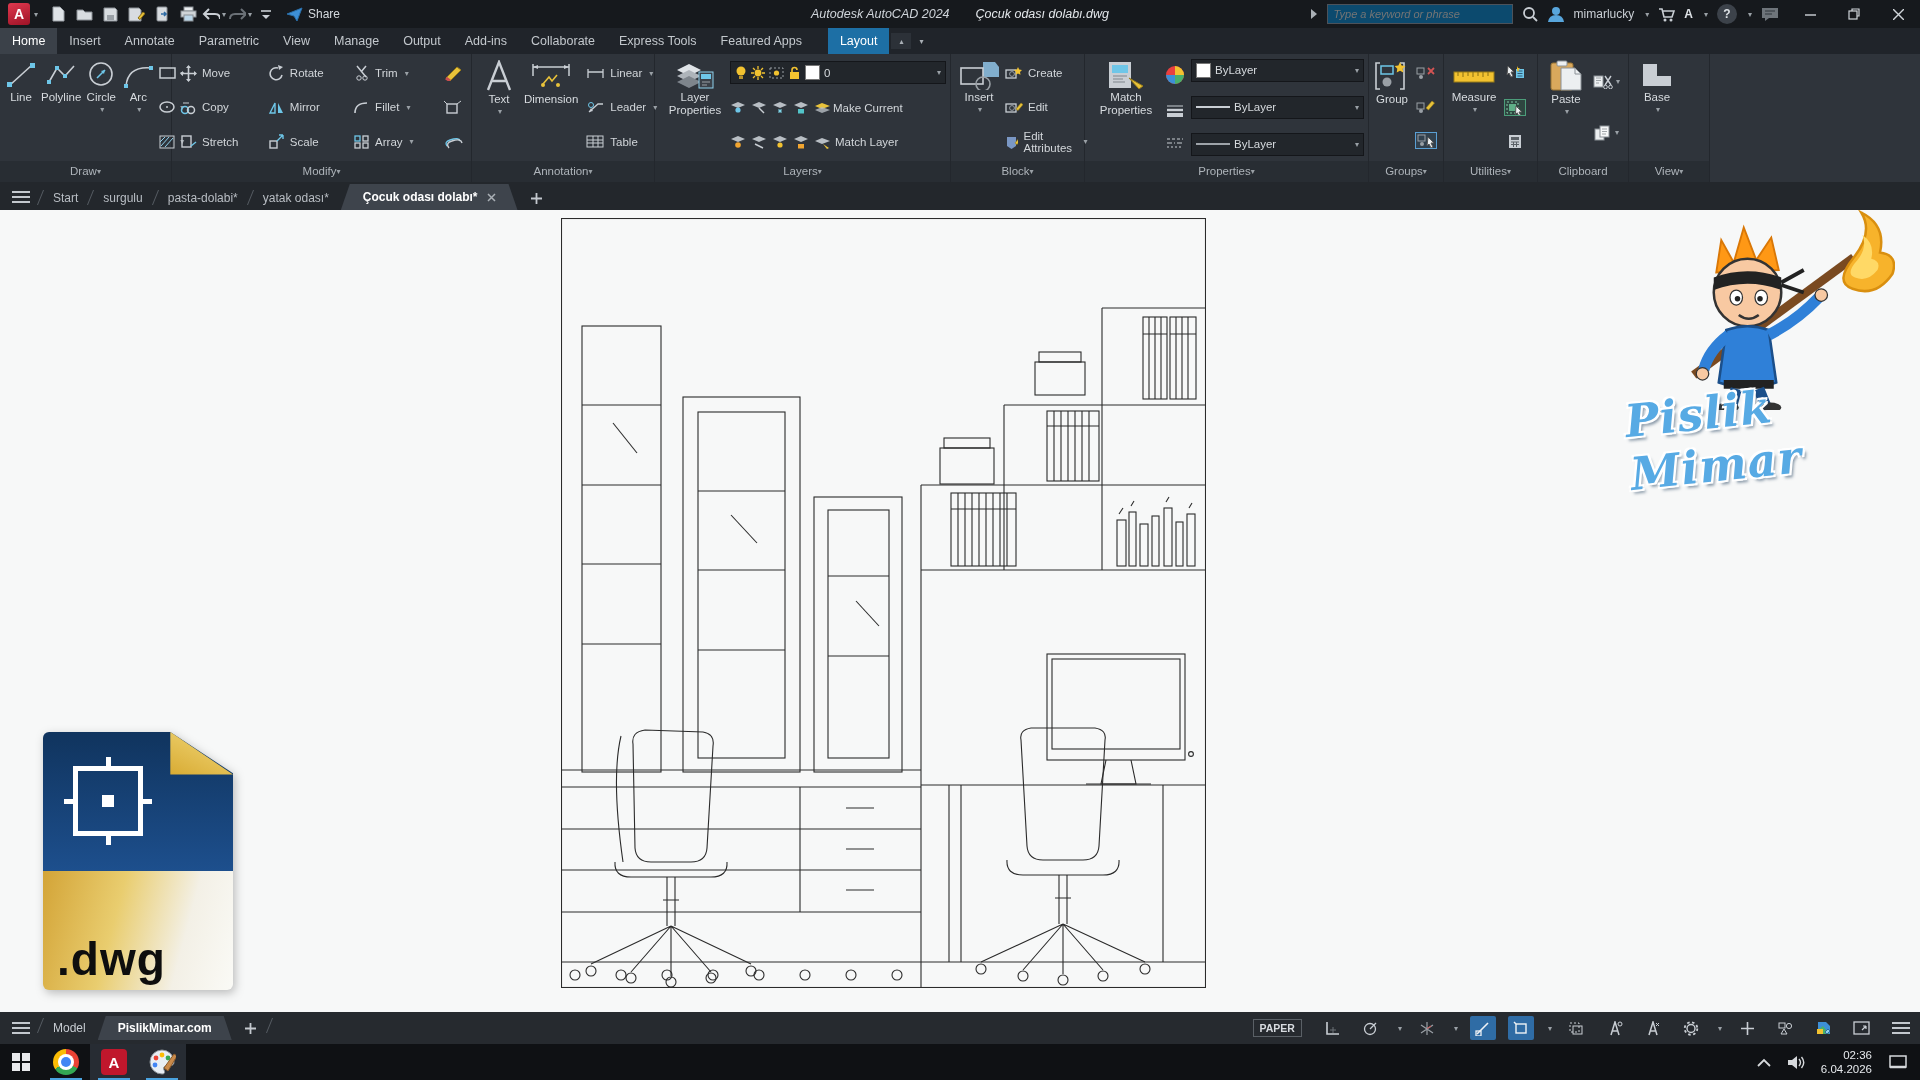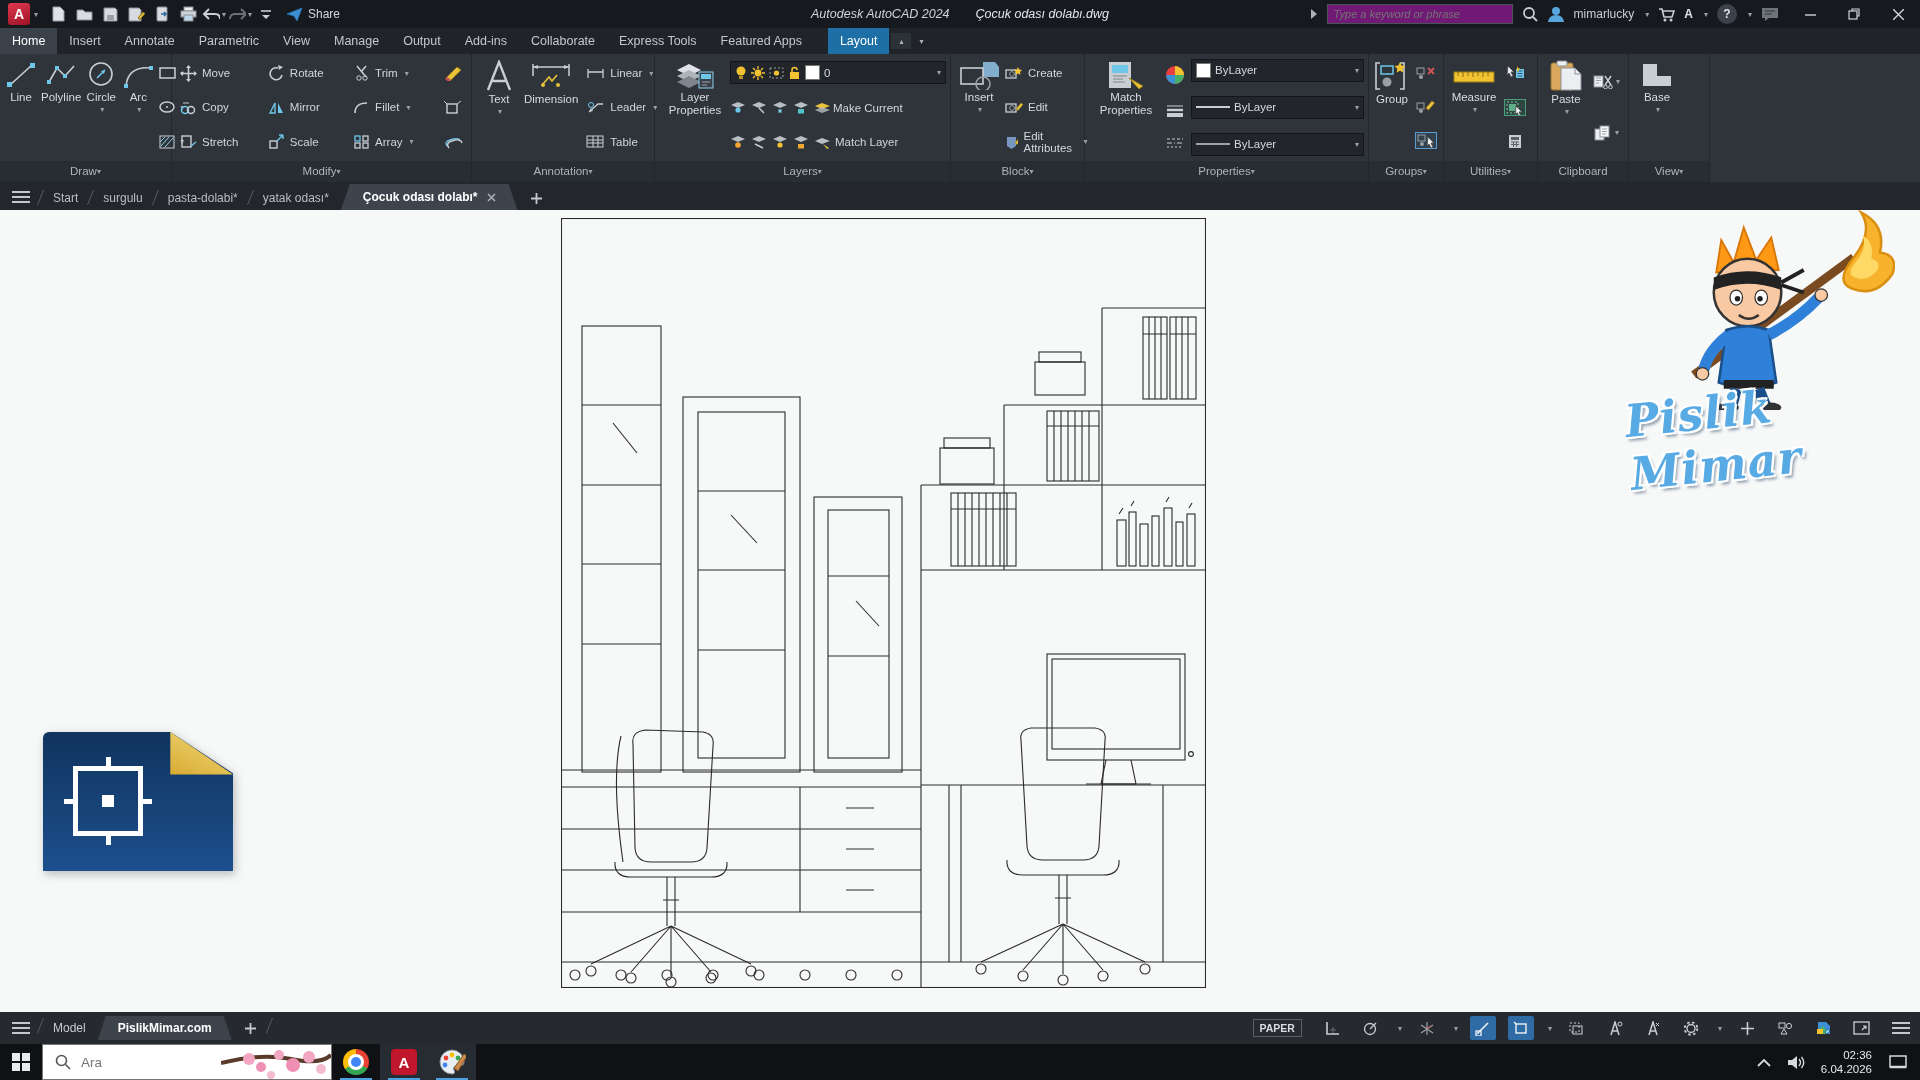--- a/index.html
+++ b/index.html
@@ -7,21 +7,21 @@
   .titlebar{height:28px;background:#16191d;display:flex;align-items:center;color:#c9ced4;font-size:12px;position:relative;}
   .alogo{width:22px;height:22px;margin:0 2px 0 8px;border-radius:3px;background:linear-gradient(160deg,#e0394f,#9e1226);
     color:#fff;font-weight:bold;font-size:14px;display:flex;align-items:center;justify-content:center;}
   .caret{font-size:8px;color:#9aa0a6;margin-left:2px;}
   .qat{display:flex;align-items:center;margin-left:8px;gap:2px;}
   .qbtn{width:24px;height:22px;display:flex;align-items:center;justify-content:center;}
   .share{display:flex;align-items:center;gap:5px;margin-left:8px;color:#d4d9de;}
   .tcenter{position:absolute;left:0;right:0;text-align:center;pointer-events:none;color:#cfd4da;font-size:12.5px;font-style:italic;}
   .tcenter b{font-weight:normal;color:#e3e7eb;margin-left:26px;}
   .tright{margin-left:auto;display:flex;align-items:center;gap:9px;padding-right:0;}
-  .sbox{width:172px;height:18px;background:#701a75;border:1px solid #4c5archive358;border:1px solid #4c525a;color:#9aa0a6;
+  .sbox{width:172px;height:18px;background:#0c4a6e;border:1px solid #4c5archive358;border:1px solid #4c525a;color:#9aa0a6;
     font-style:italic;font-size:11px;padding:0 6px;outline:none;}
   .winbtn{width:44px;height:28px;display:flex;align-items:center;justify-content:center;}
   .ribbontabs{height:26px;background:#20242a;display:flex;align-items:stretch;font-size:12.5px;color:#c3c8cd;}
   .rtab{padding:0 12px;display:flex;align-items:center;}
   .rtab.active{background:#3b4149;color:#fff;}
   .rtab.hl{background:#1d6fa5;color:#fff;margin-left:14px;}
   .rtabbtn{width:20px;height:16px;margin:5px 2px;background:#2c3138;display:flex;align-items:center;justify-content:center;color:#aab0b6;font-size:8px;}
   .ribbon{height:128px;background:#2f343b;display:flex;}
   .panel{display:flex;flex-direction:column;border-right:1px solid #23272d;}
   .pbody{height:106px;display:flex;padding:2px 4px;gap:3px;}
@@ -924,20 +924,23 @@
     <div class="dwgpage">
       <div class="dwgtop">
         <div class="cross">
           <b></b>
           <i style="left:50%;top:-14px;width:5px;height:12px;margin-left:-2px;"></i>
           <i style="left:50%;bottom:-14px;width:5px;height:12px;margin-left:-2px;"></i>
           <i style="top:50%;left:-14px;height:5px;width:12px;margin-top:-2px;"></i>
           <i style="top:50%;right:-14px;height:5px;width:12px;margin-top:-2px;"></i>
         </div>
       </div>
+      <div class="dwgbottom">
+        <div class="dwgtext">.dwg</div>
+      </div>
     </div>
     <div class="dwgfold"></div>
   </div>
 </div>
 
 <div class="statusbar">
   <div class="hamb" style="margin:0 10px 0 12px">
       <div></div>
       <div></div>
       <div></div>
@@ -1046,37 +1049,20 @@
 </div>
 
 <div class="taskbar">
   <div class="tstart">
     <svg width="18" height="18">
         <rect x="0" y="0" width="8" height="8" fill="#e8eaec"></rect>
         <rect x="10" y="0" width="8" height="8" fill="#e8eaec"></rect>
         <rect x="0" y="10" width="8" height="8" fill="#e8eaec"></rect>
         <rect x="10" y="10" width="8" height="8" fill="#e8eaec"></rect>
       </svg>
-  </div>
-  <div class="tsearch">
-    <svg width="16" height="16" style="margin:0 8px 0 12px">
-        <circle cx="6.5" cy="6.5" r="5" fill="none" stroke="#555" stroke-width="1.6"></circle>
-        <path d="M10.5 10.5l4.5 4.5" stroke="#555" stroke-width="1.6"></path>
-      </svg>
-    <input placeholder="Ara" style="">
-    <svg width="110" height="34" style="position:absolute;right:0;top:0">
-      <path d="M0 18 Q40 8 70 14 T110 10" stroke="#5a3a28" stroke-width="4" fill="none"></path>
-      <circle cx="28" cy="14" r="6" fill="#f2a6c2"></circle>
-        <circle cx="40" cy="22" r="5" fill="#ef8fb4"></circle>
-        <circle cx="58" cy="10" r="5" fill="#f2a6c2"></circle>
-      <circle cx="72" cy="20" r="7" fill="#ef8fb4"></circle>
-        <circle cx="88" cy="12" r="6" fill="#f2a6c2"></circle>
-        <circle cx="100" cy="24" r="5" fill="#f5bcd1"></circle>
-        <circle cx="50" cy="30" r="4" fill="#f5bcd1"></circle>
-    </svg>
   </div>
   <div class="tapp">
     <div style="width:26px;height:26px;border-radius:50%;background:conic-gradient(#ea4335 0 33%,#34a853 0 66%,#fbbc05 0 100%);position:relative">
       <div style="position:absolute;left:5px;top:5px;width:16px;height:16px;border-radius:50%;background:#fff;"></div>
       <div style="position:absolute;left:8px;top:8px;width:10px;height:10px;border-radius:50%;background:#4285f4;"></div>
     </div>
     <div class="runbar"></div>
   </div>
   <div class="tapp lit">
     <div class="acadtile">A</div>

